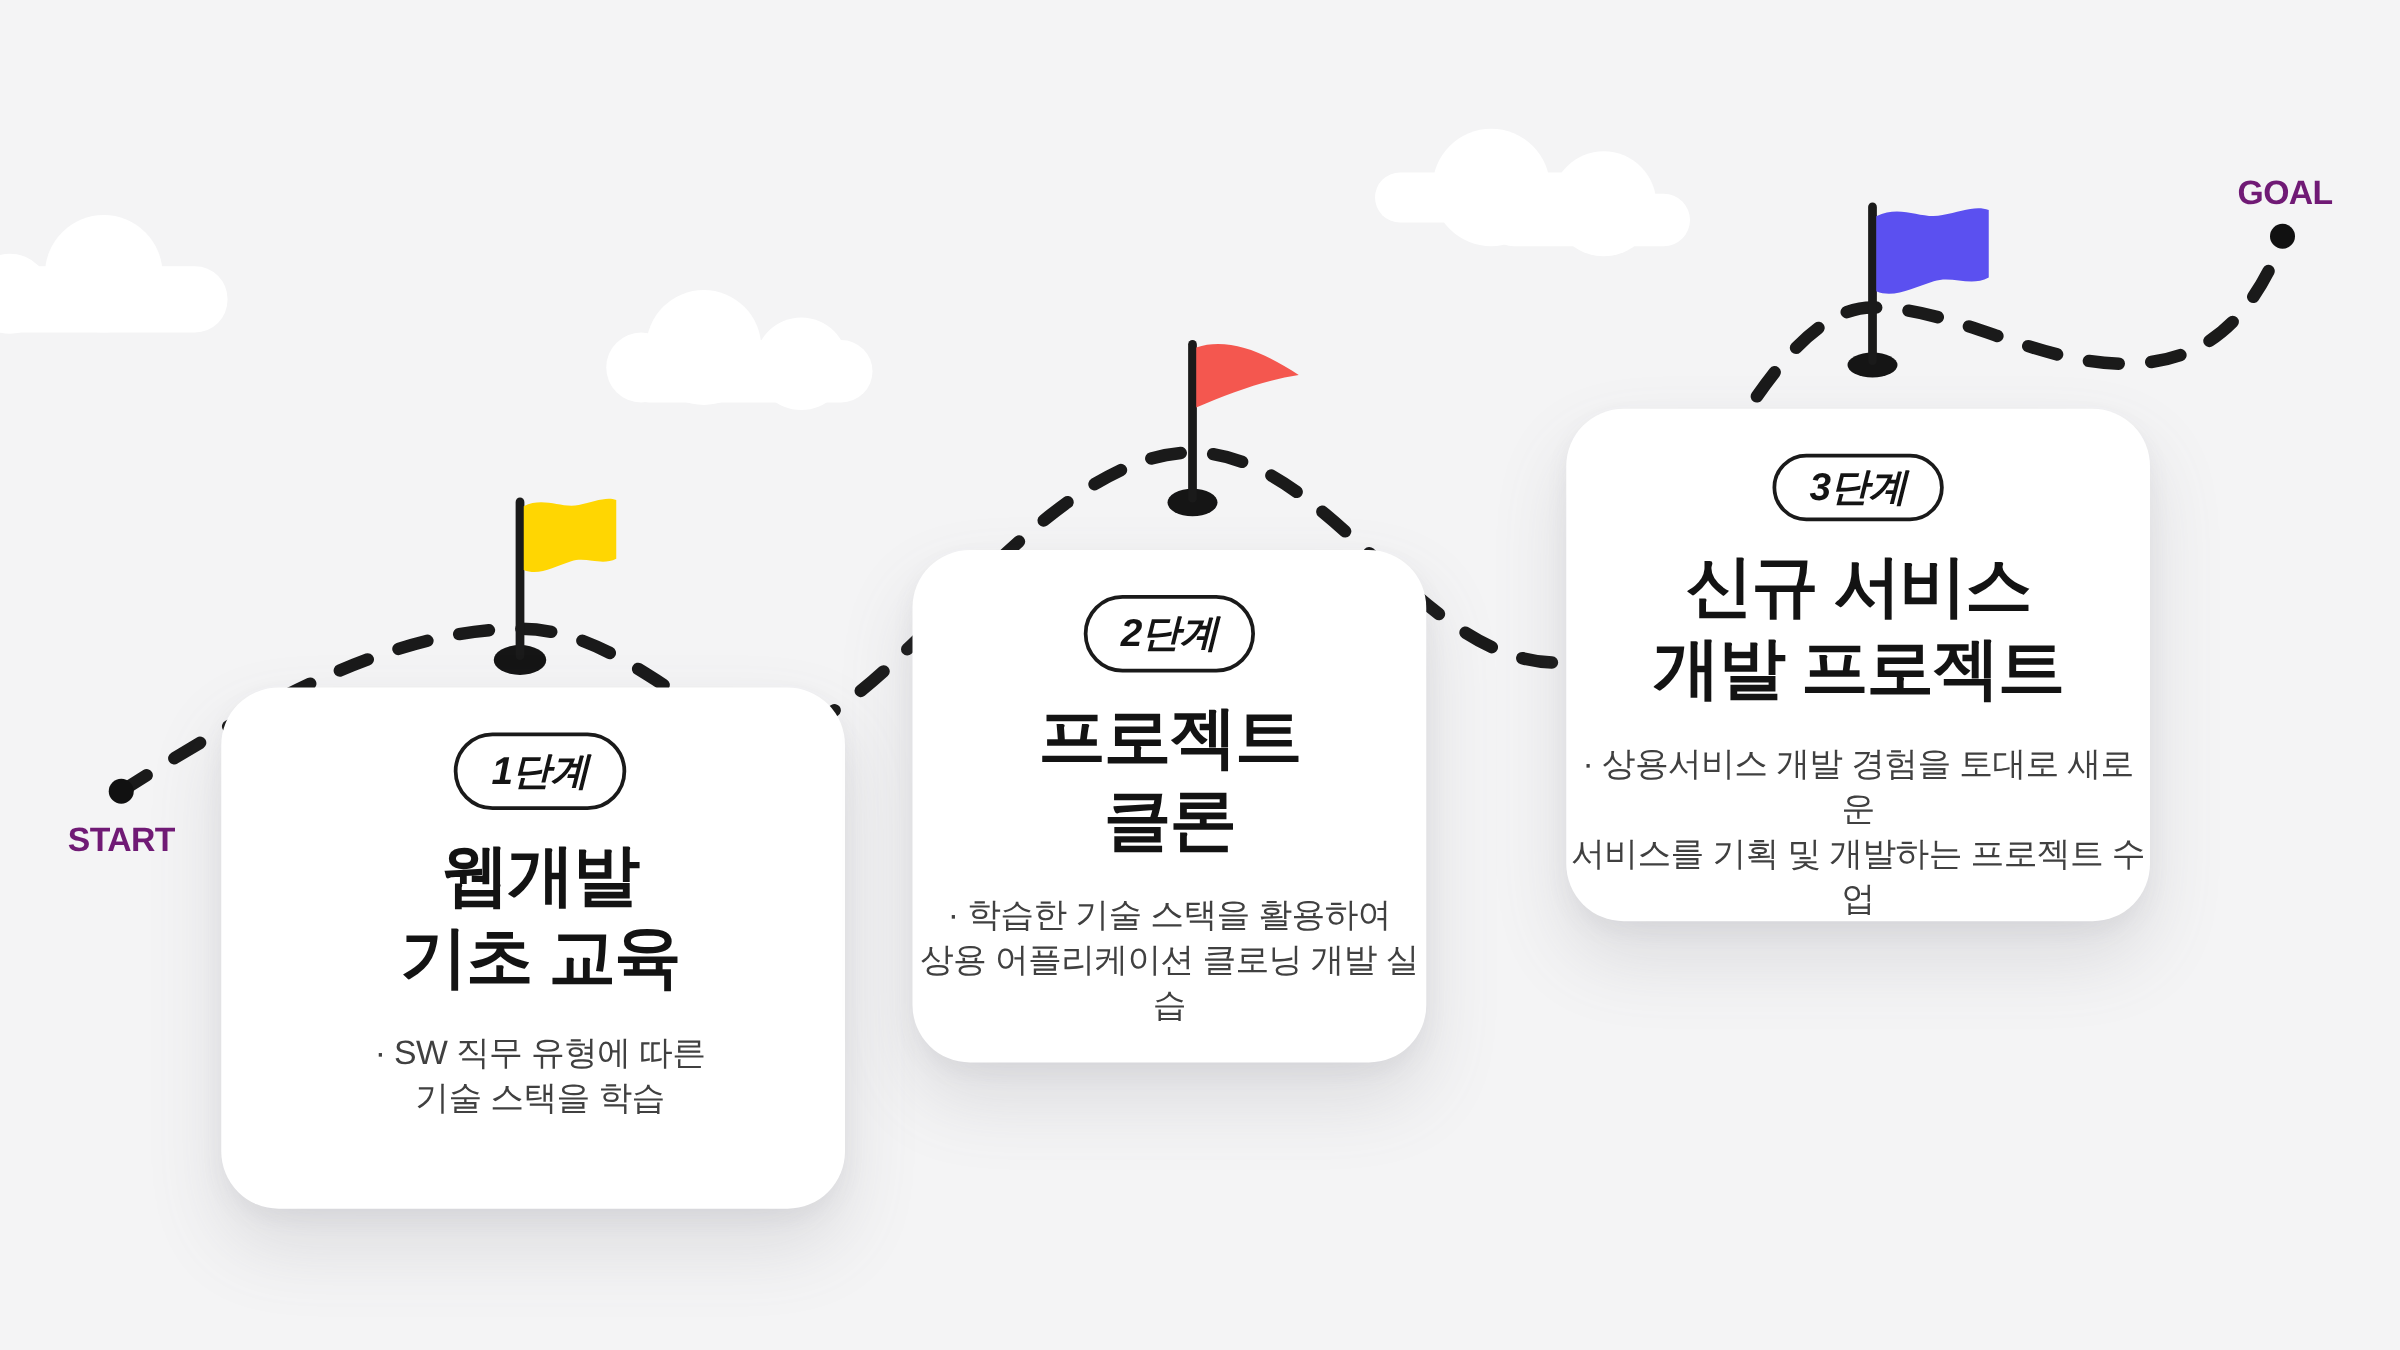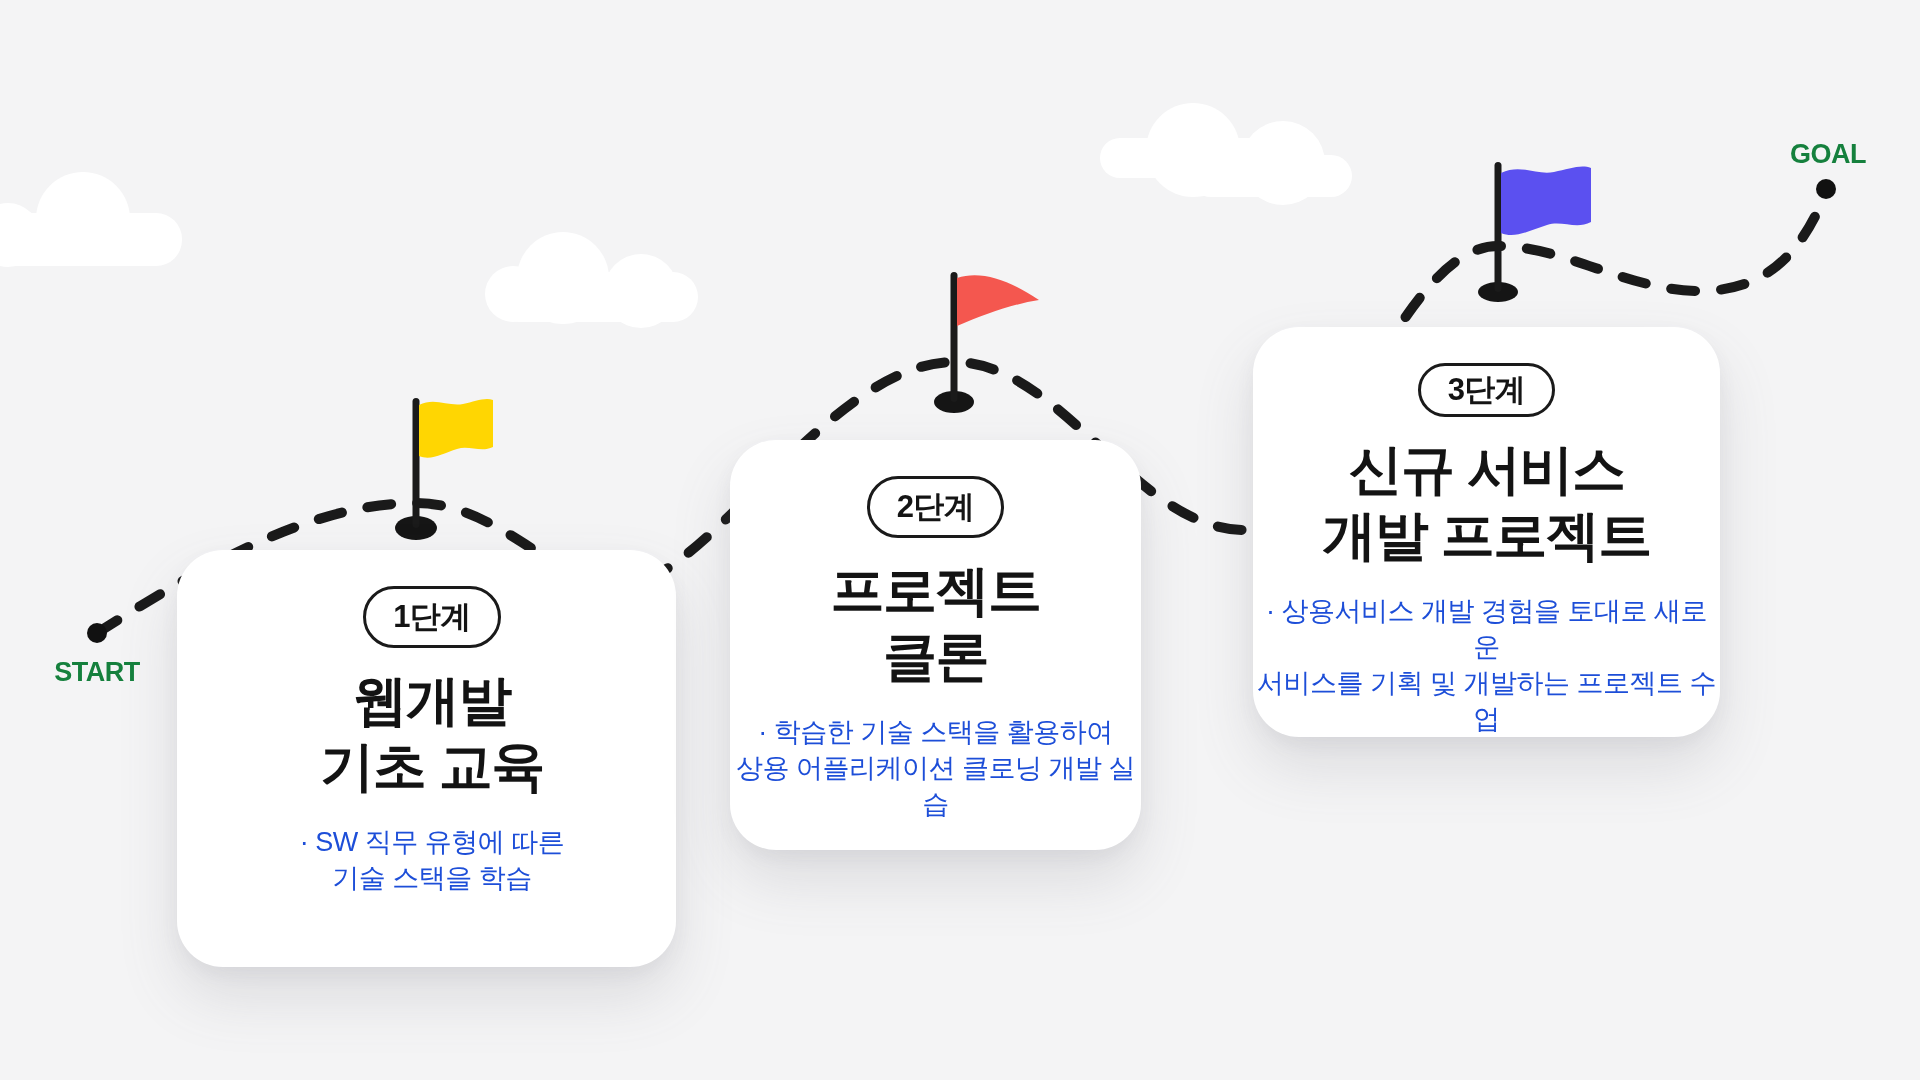--- a/index.html
+++ b/index.html
@@ -17,32 +17,33 @@
   }
   .card-1{left:177px;top:550px;width:488px;height:417px;padding-left:11px;}
   .card-2{left:730px;top:440px;width:411px;height:410px;}
   .card-3{left:1253px;top:327px;width:467px;height:410px;}
   .badge{
     margin-top:36px;height:62px;box-sizing:border-box;
     display:inline-flex;align-items:center;justify-content:center;
     padding:0 27px;border:3px solid #1a1a1a;border-radius:34px;
     background:#ffffff;font-size:31px;font-weight:700;color:#141414;
     letter-spacing:-0.5px;
+    font-style:italic;
   }
   .card-title{
     margin-top:19px;font-size:54px;line-height:66px;font-weight:800;
     color:#131313;letter-spacing:-1.5px;
   }
   .card-desc{
     margin-top:25px;font-size:27px;line-height:36px;font-weight:500;
-    color:#1d4ed8;letter-spacing:-0.5px;
+    color:#404040;letter-spacing:-0.5px;
   }
   .path-label{
     position:absolute;z-index:3;transform:translateX(-50%);
-    font-size:27px;font-weight:800;color:#15803d;letter-spacing:-0.5px;
+    font-size:27px;font-weight:800;color:#701a75;letter-spacing:-0.5px;
     white-space:nowrap;
   }
   .label-start{left:97px;top:657px;}
   .label-goal{left:1828px;top:139px;}
 </style>
 </head>
 <body>
 
 <div class="scene">
 

